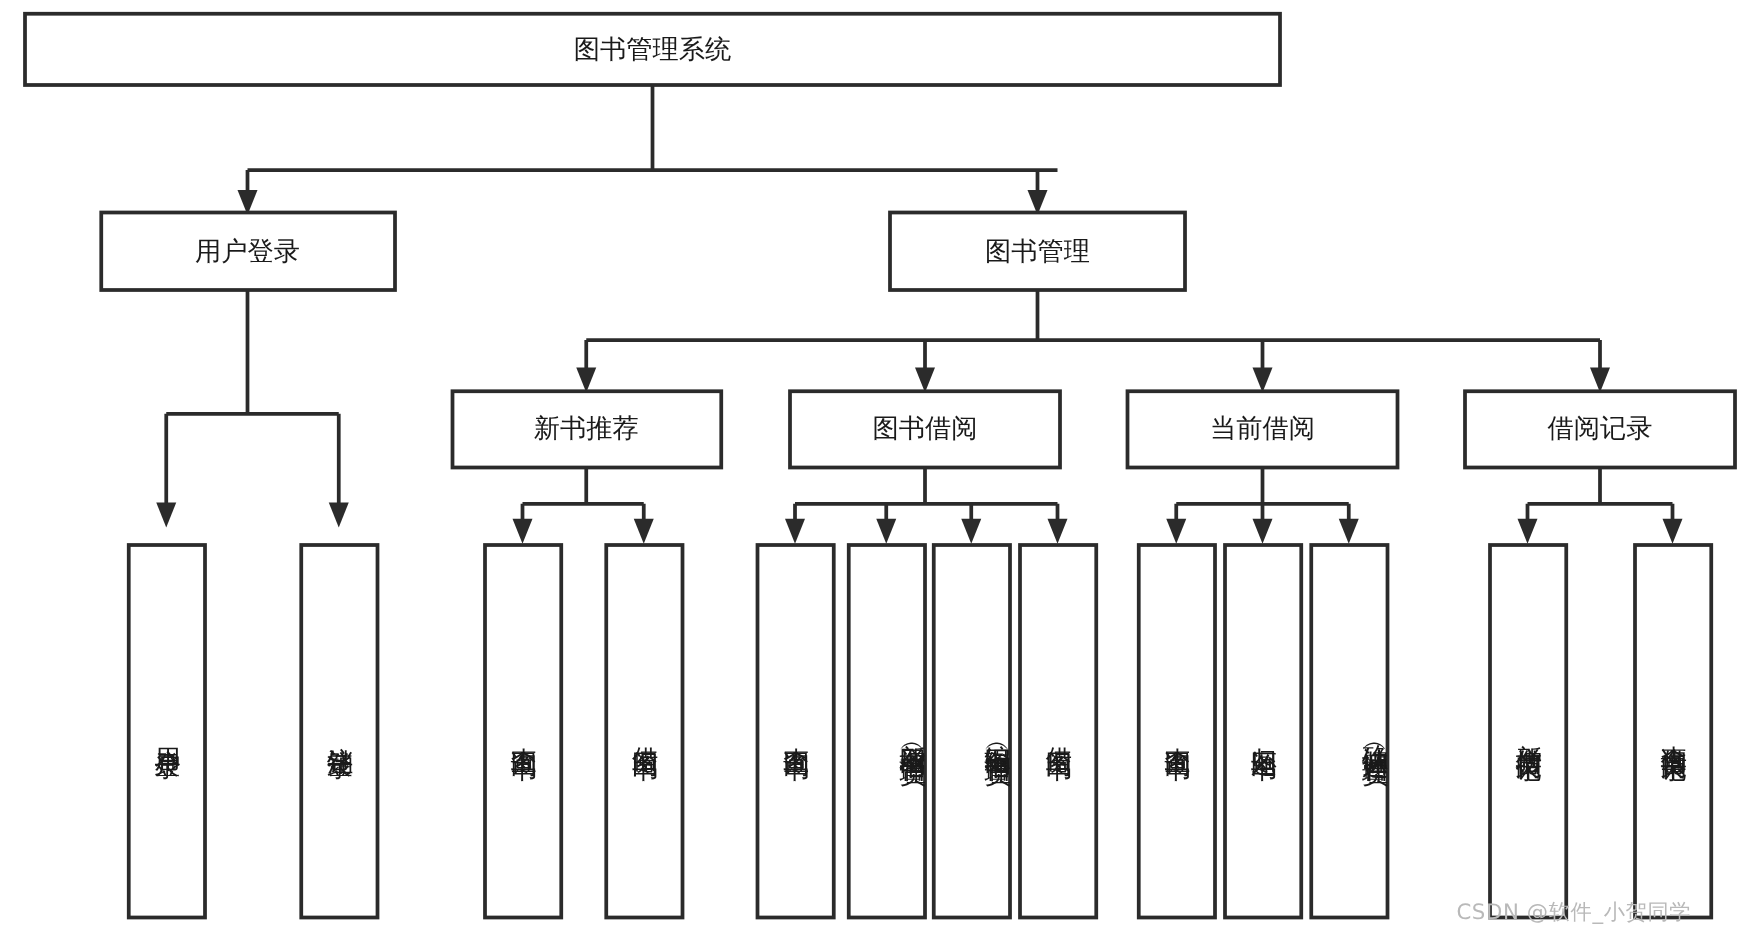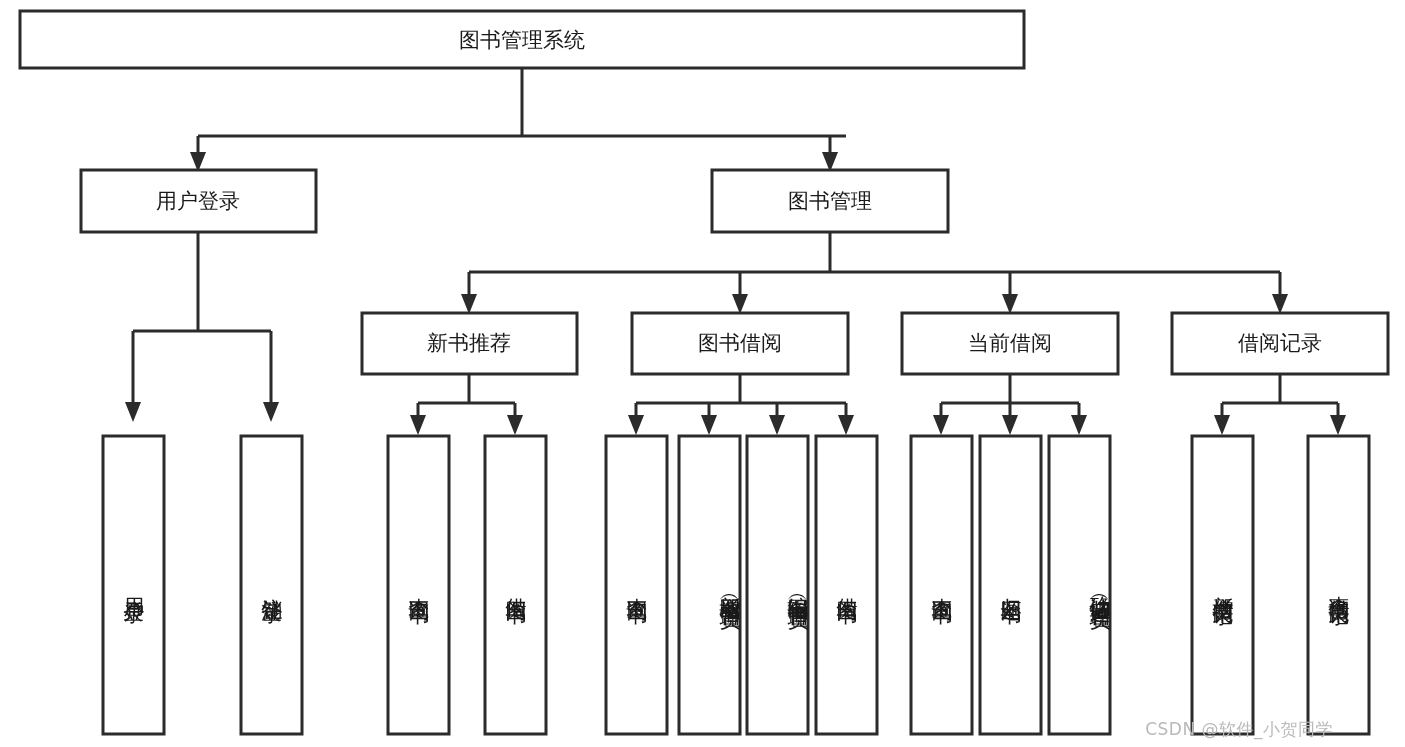--- a/index.html
+++ b/index.html
@@ -61,21 +61,21 @@
     letter-spacing: 2px;
     text-align: center;
     display: flex;
     align-items: center;
     justify-content: center;
     white-space: nowrap;
     pointer-events: none;
   }
   .watermark {
     position: absolute;
-    right: 20px;
+    right: 0;
     bottom: 6px;
     font-family: "DejaVu Sans", "Liberation Sans", sans-serif;
     font-size: 17px;
     color: #b9b9b9;
     letter-spacing: 0.5px;
     user-select: none;
   }
 </style>
 </head>
 <body>

